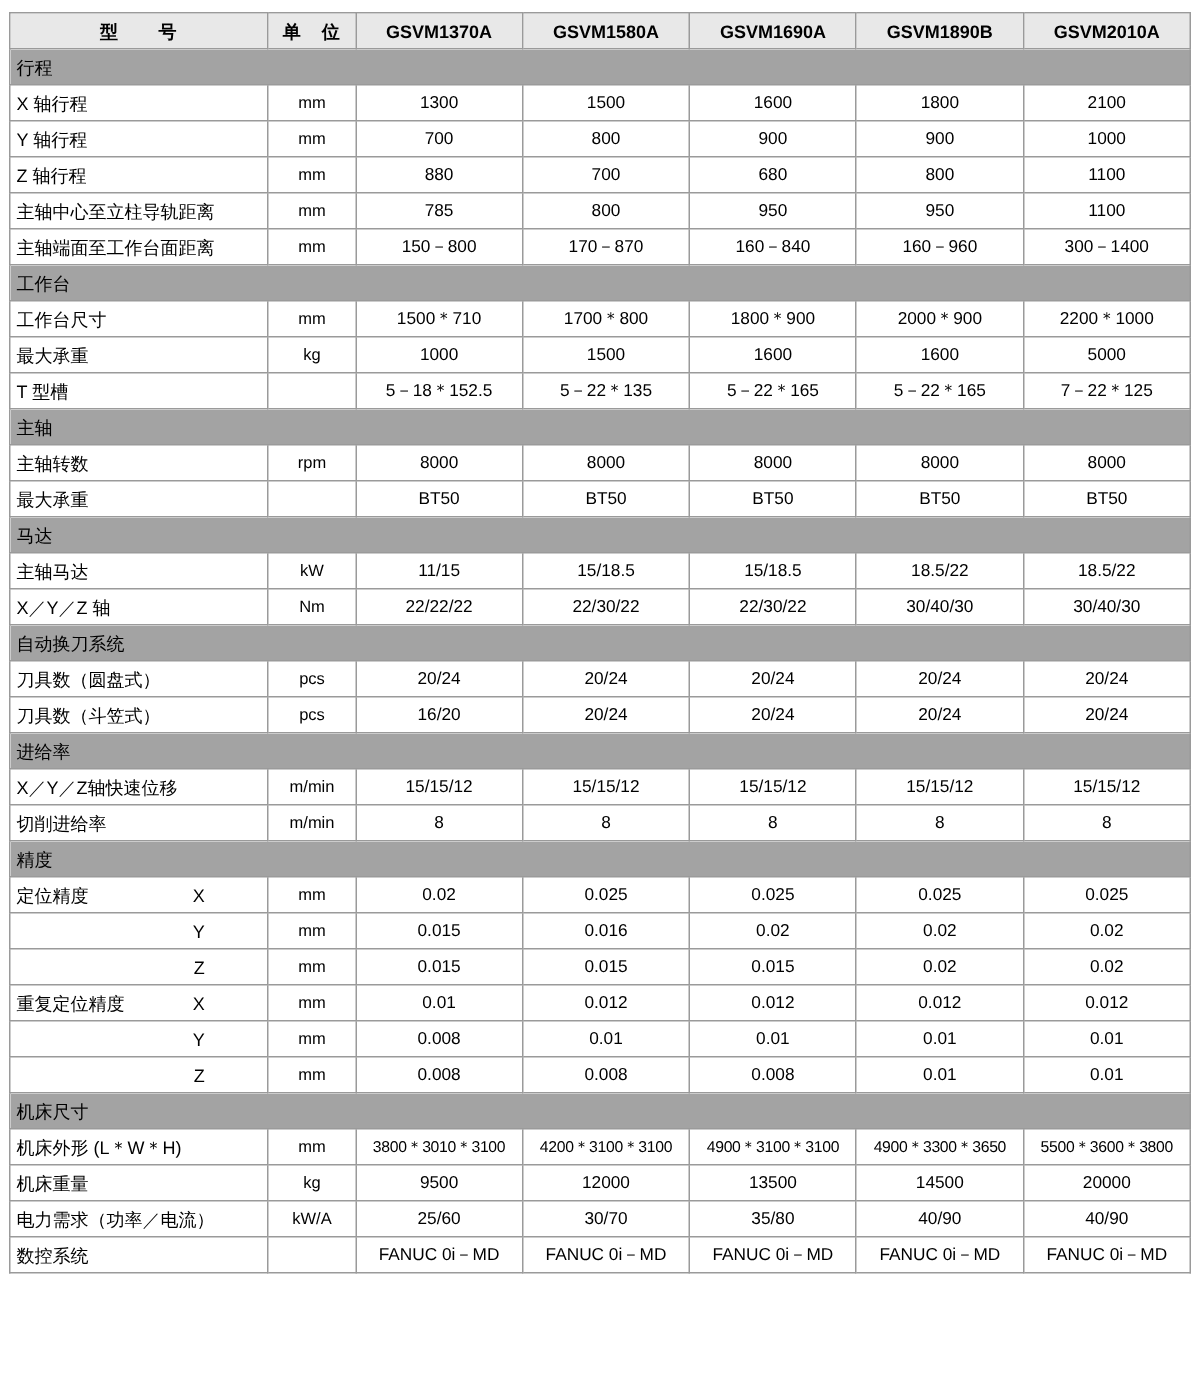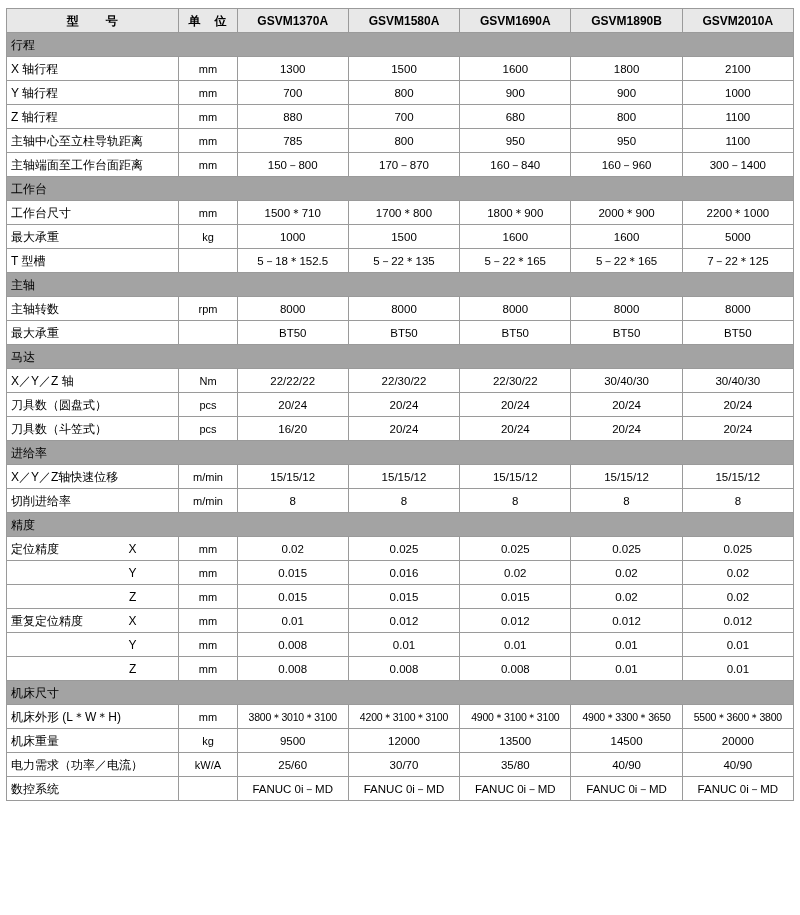--- a/index.html
+++ b/index.html
@@ -198,28 +198,40 @@
           <td class="val">BT50</td>
           <td class="val">BT50</td>
           <td class="val">BT50</td>
           <td class="val">BT50</td>
           <td class="val">BT50</td>
         </tr>
         <tr class="section">
           <td colspan="7">马达</td>
         </tr>
         <tr>
+          <td class="label">主轴马达</td>
+          <td class="unit">kW</td>
+          <td class="val">11/15</td>
+          <td class="val">15/18.5</td>
+          <td class="val">15/18.5</td>
+          <td class="val">18.5/22</td>
+          <td class="val">18.5/22</td>
+        </tr>
+        <tr>
           <td class="label">X／Y／Z 轴</td>
           <td class="unit">Nm</td>
           <td class="val">22/22/22</td>
           <td class="val">22/30/22</td>
           <td class="val">22/30/22</td>
           <td class="val">30/40/30</td>
           <td class="val">30/40/30</td>
         </tr>
+        <tr class="section">
+          <td colspan="7">自动换刀系统</td>
+        </tr>
         <tr>
           <td class="label">刀具数（圆盘式）</td>
           <td class="unit">pcs</td>
           <td class="val">20/24</td>
           <td class="val">20/24</td>
           <td class="val">20/24</td>
           <td class="val">20/24</td>
           <td class="val">20/24</td>
         </tr>
         <tr>

